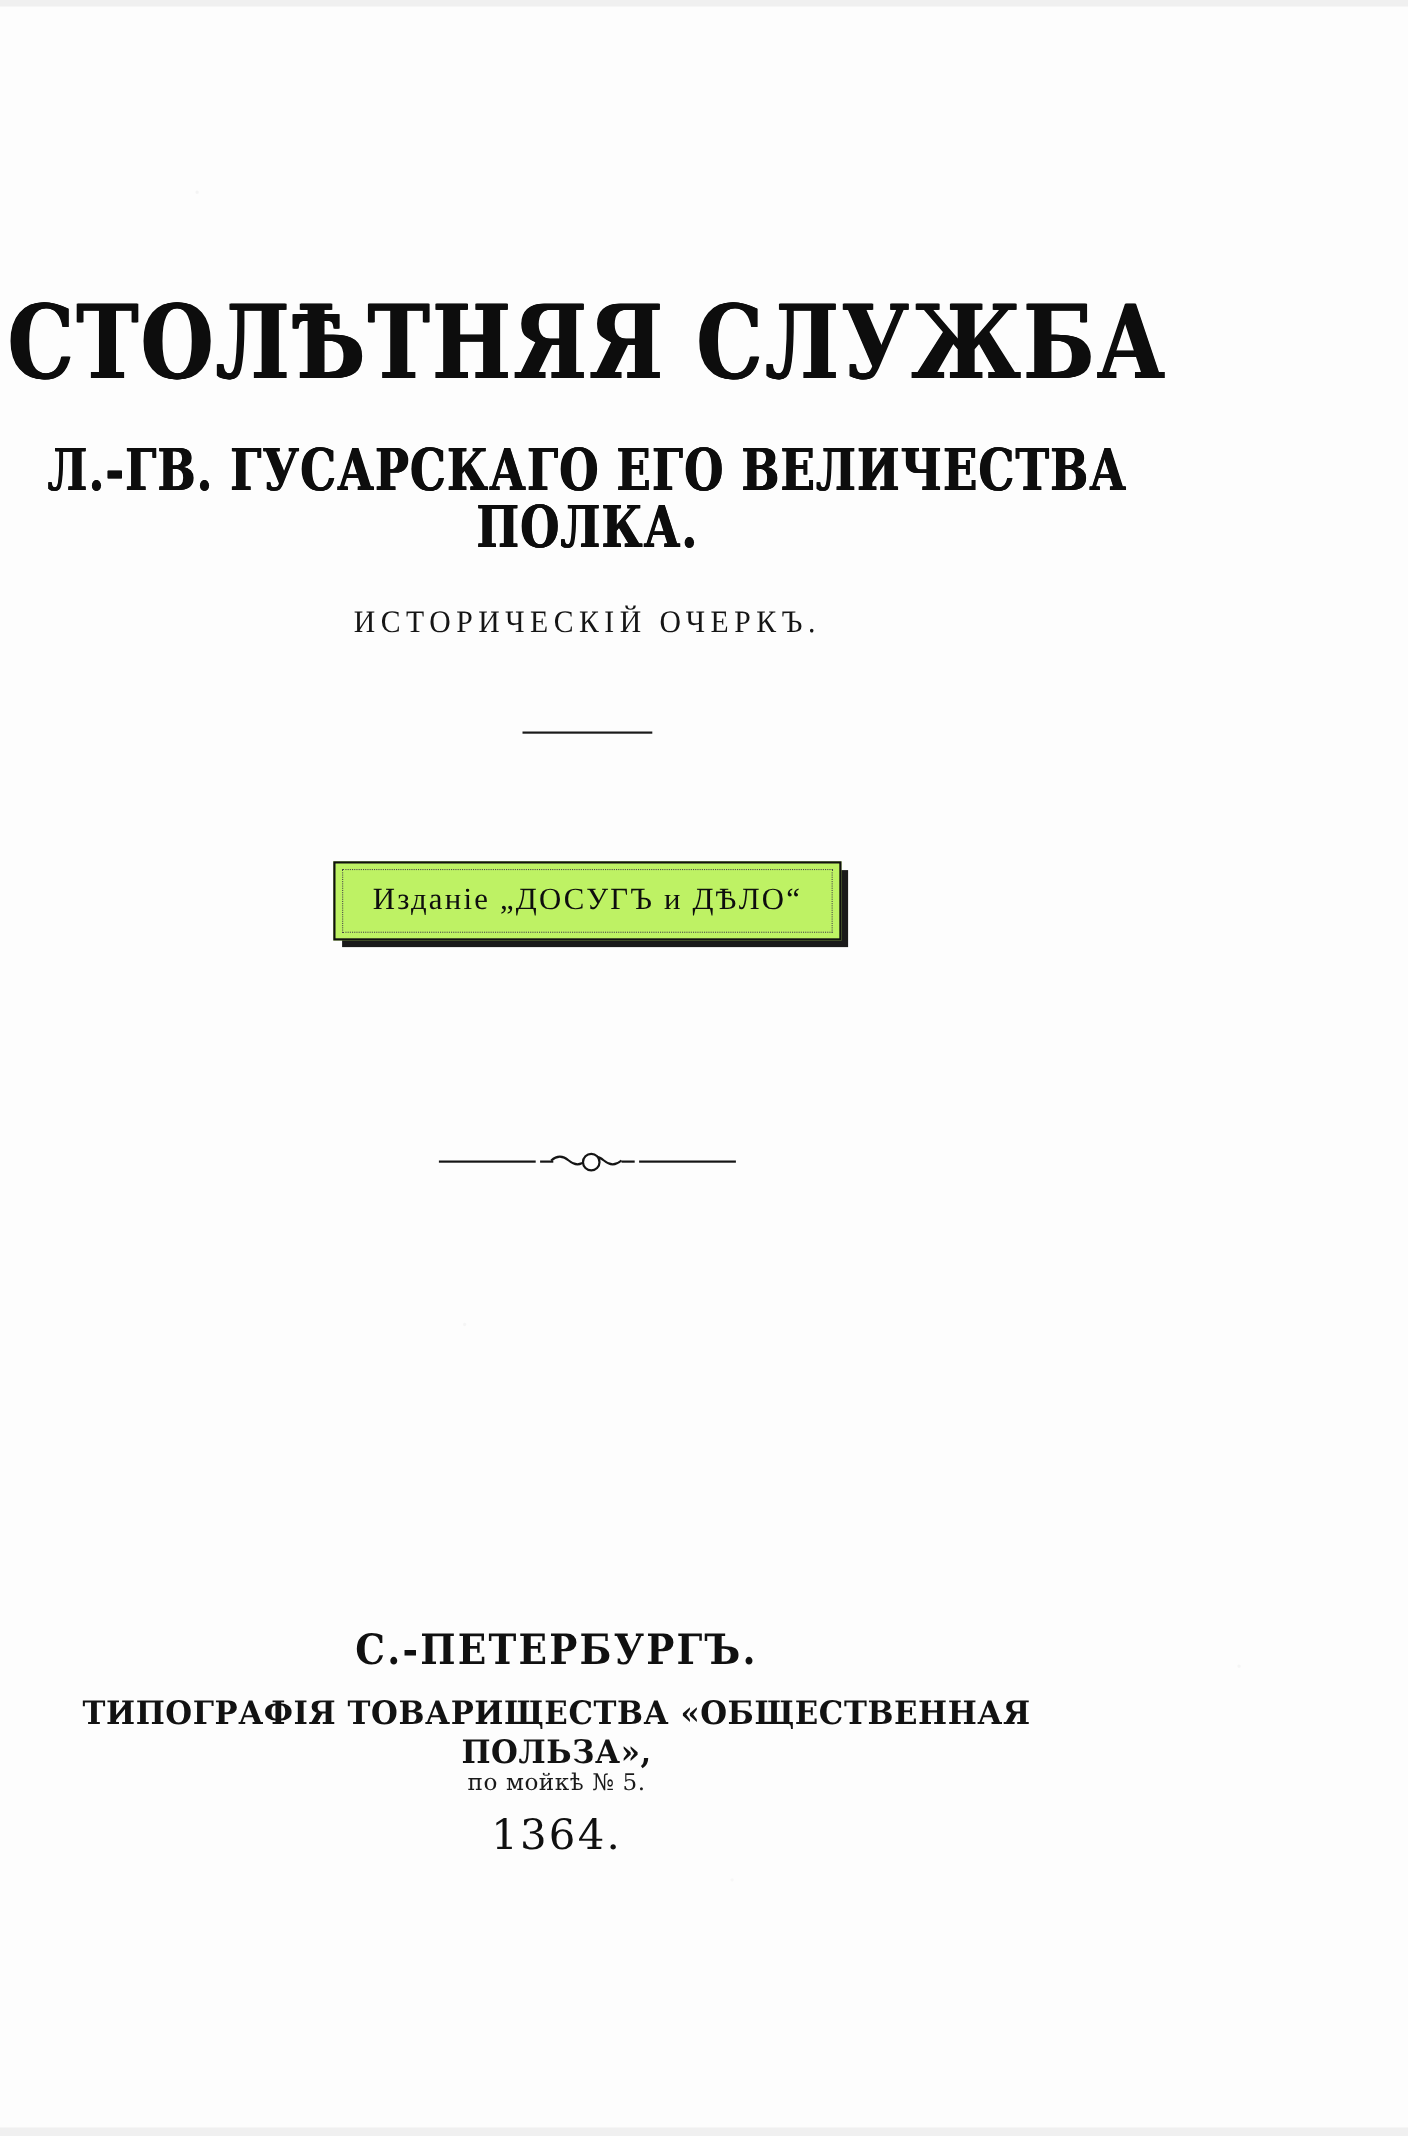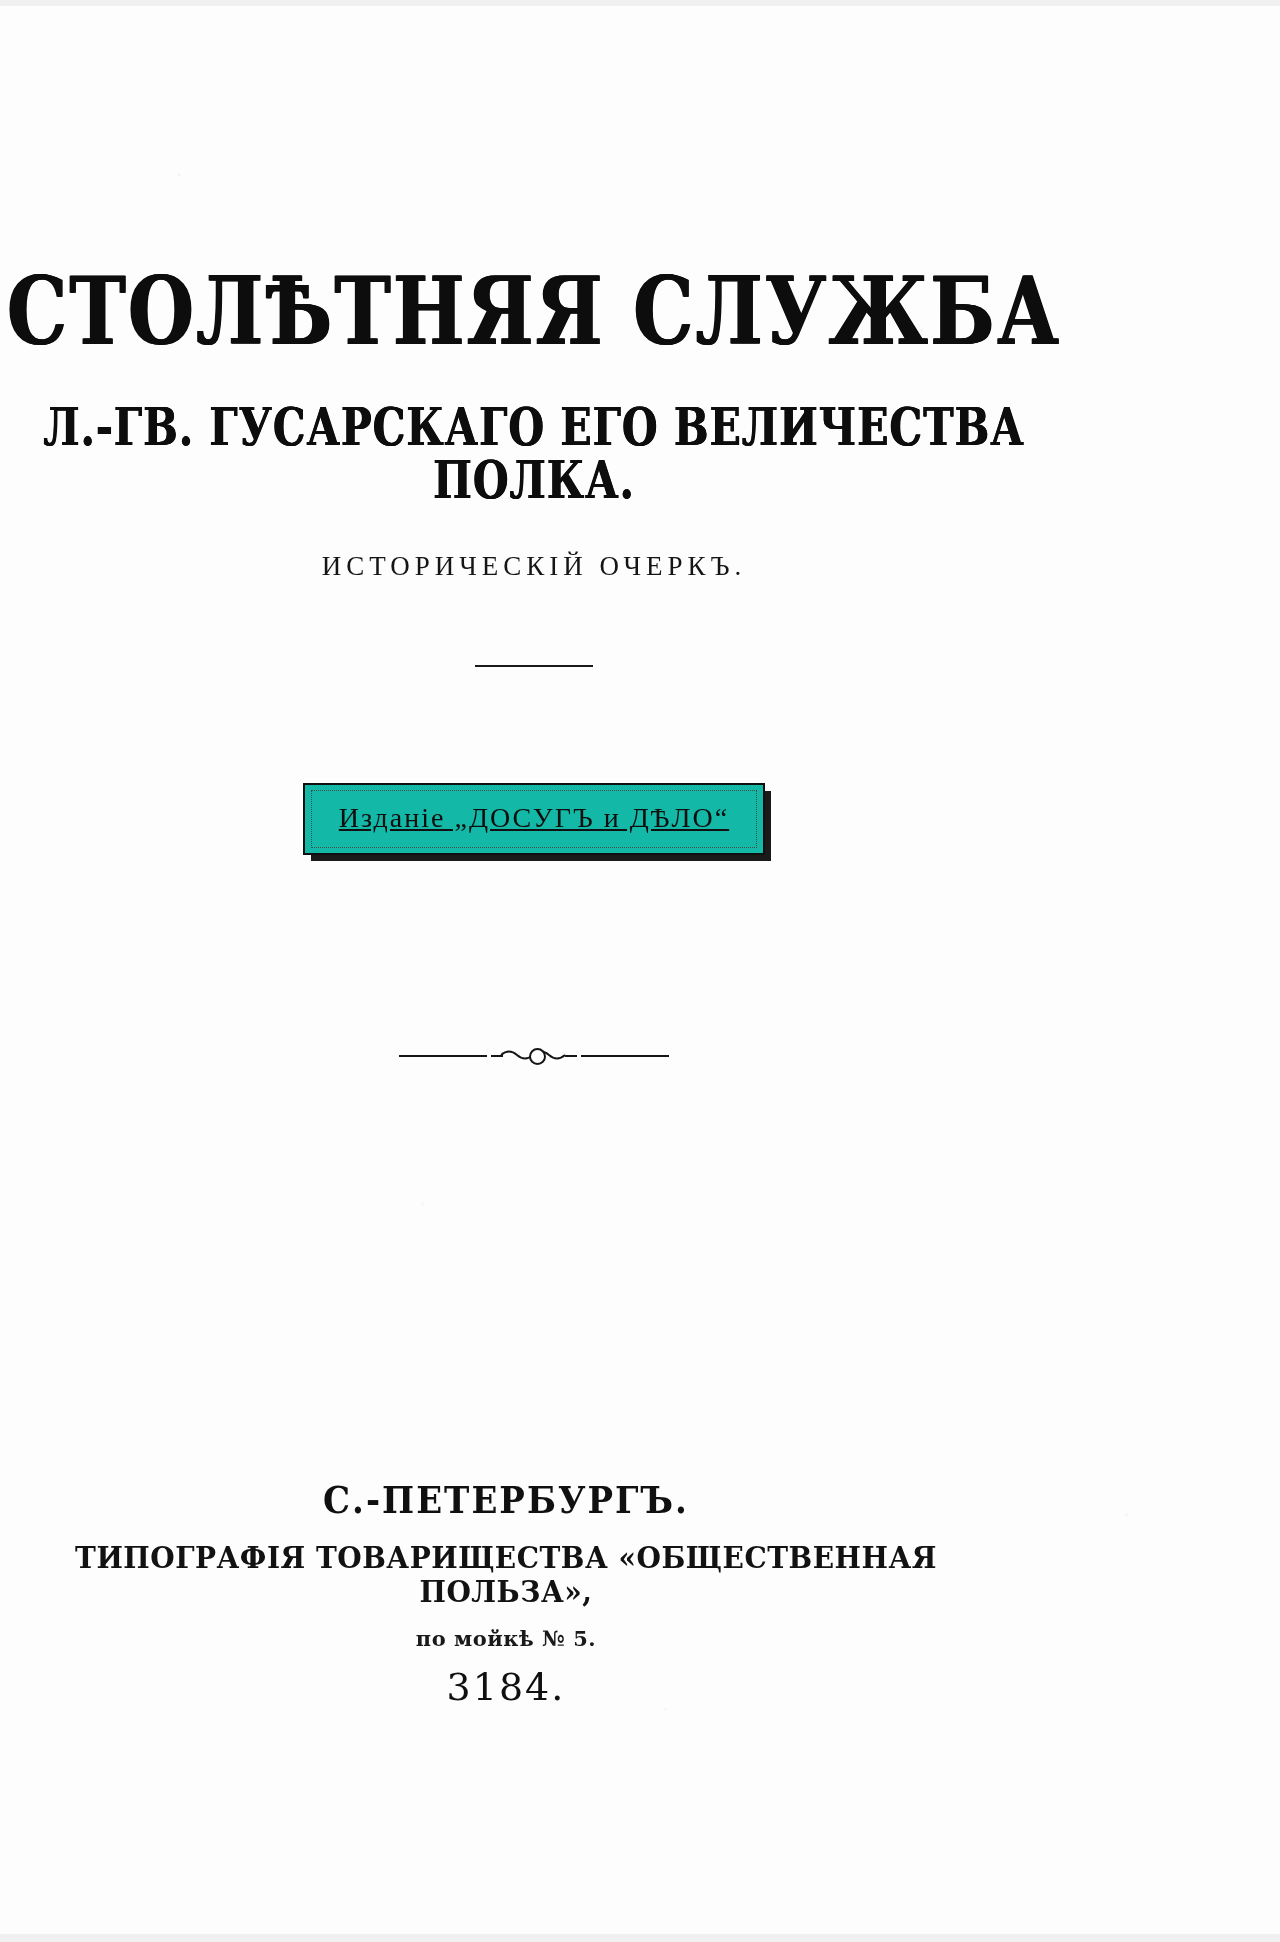--- a/index.html
+++ b/index.html
@@ -93,22 +93,21 @@
   .publisher-box-wrap {
     margin-top: 116px;
     display: flex;
     justify-content: center;
   }
   .publisher-box {
     position: relative;
     border: 2.5px solid #101010;
     padding: 17px 34px 19px 34px;
     box-shadow: 7px 7px 0 -1px #1a1a1a;
-    background: #14b8a6;
-    text-decoration: underline;
+    background: #bef264;
   }
   .publisher-box:before {
     content: "";
     position: absolute;
     left: 6px; right: 6px; top: 5px; bottom: 5px;
     border: 1px dotted #4a4a4a;
     pointer-events: none;
   }
   .publisher-text {
     font-family: "Liberation Serif", serif;
@@ -176,23 +175,22 @@
   .printer {
     margin-top: 22px;
     font-family: "DejaVu Serif", serif;
     font-weight: 700;
     font-size: 28px;
     letter-spacing: 0.5px;
     color: #121212;
     transform: scaleY(1.05);
   }
   .address {
-    margin-top: 18px;
-    font-family: "DejaVu Serif", serif;
-    font-weight: 700;
+    font-family: "DejaVu Serif", serif;
+    font-weight: 400;
     font-size: 21px;
     letter-spacing: 0.5px;
     color: #1a1a1a;
   }
   .year {
     margin-top: 14px;
     font-family: "DejaVu Serif", serif;
     font-weight: 400;
     font-size: 38px;
     letter-spacing: 2px;
@@ -236,18 +234,18 @@
       <div class="ring"></div>
       <div class="dash r2"></div>
       <div class="bar right"></div>
     </div>
   </div>
 
   <div class="imprint">
     <div class="city">С.-ПЕТЕРБУРГЪ.</div>
     <div class="printer">ТИПОГРАФІЯ ТОВАРИЩЕСТВА «ОБЩЕСТВЕННАЯ ПОЛЬЗА»,</div>
     <div class="address">по мойкѣ № 5.</div>
-    <div class="year">3184.</div>
+    <div class="year">1364.</div>
   </div>
 
   <div class="edge-smudge" style="left:0;top:0;width:1280px;height:6px;"></div>
   <div class="edge-smudge" style="left:0;bottom:0;width:1280px;height:8px;"></div>
 </div>
 
 </body></html>

